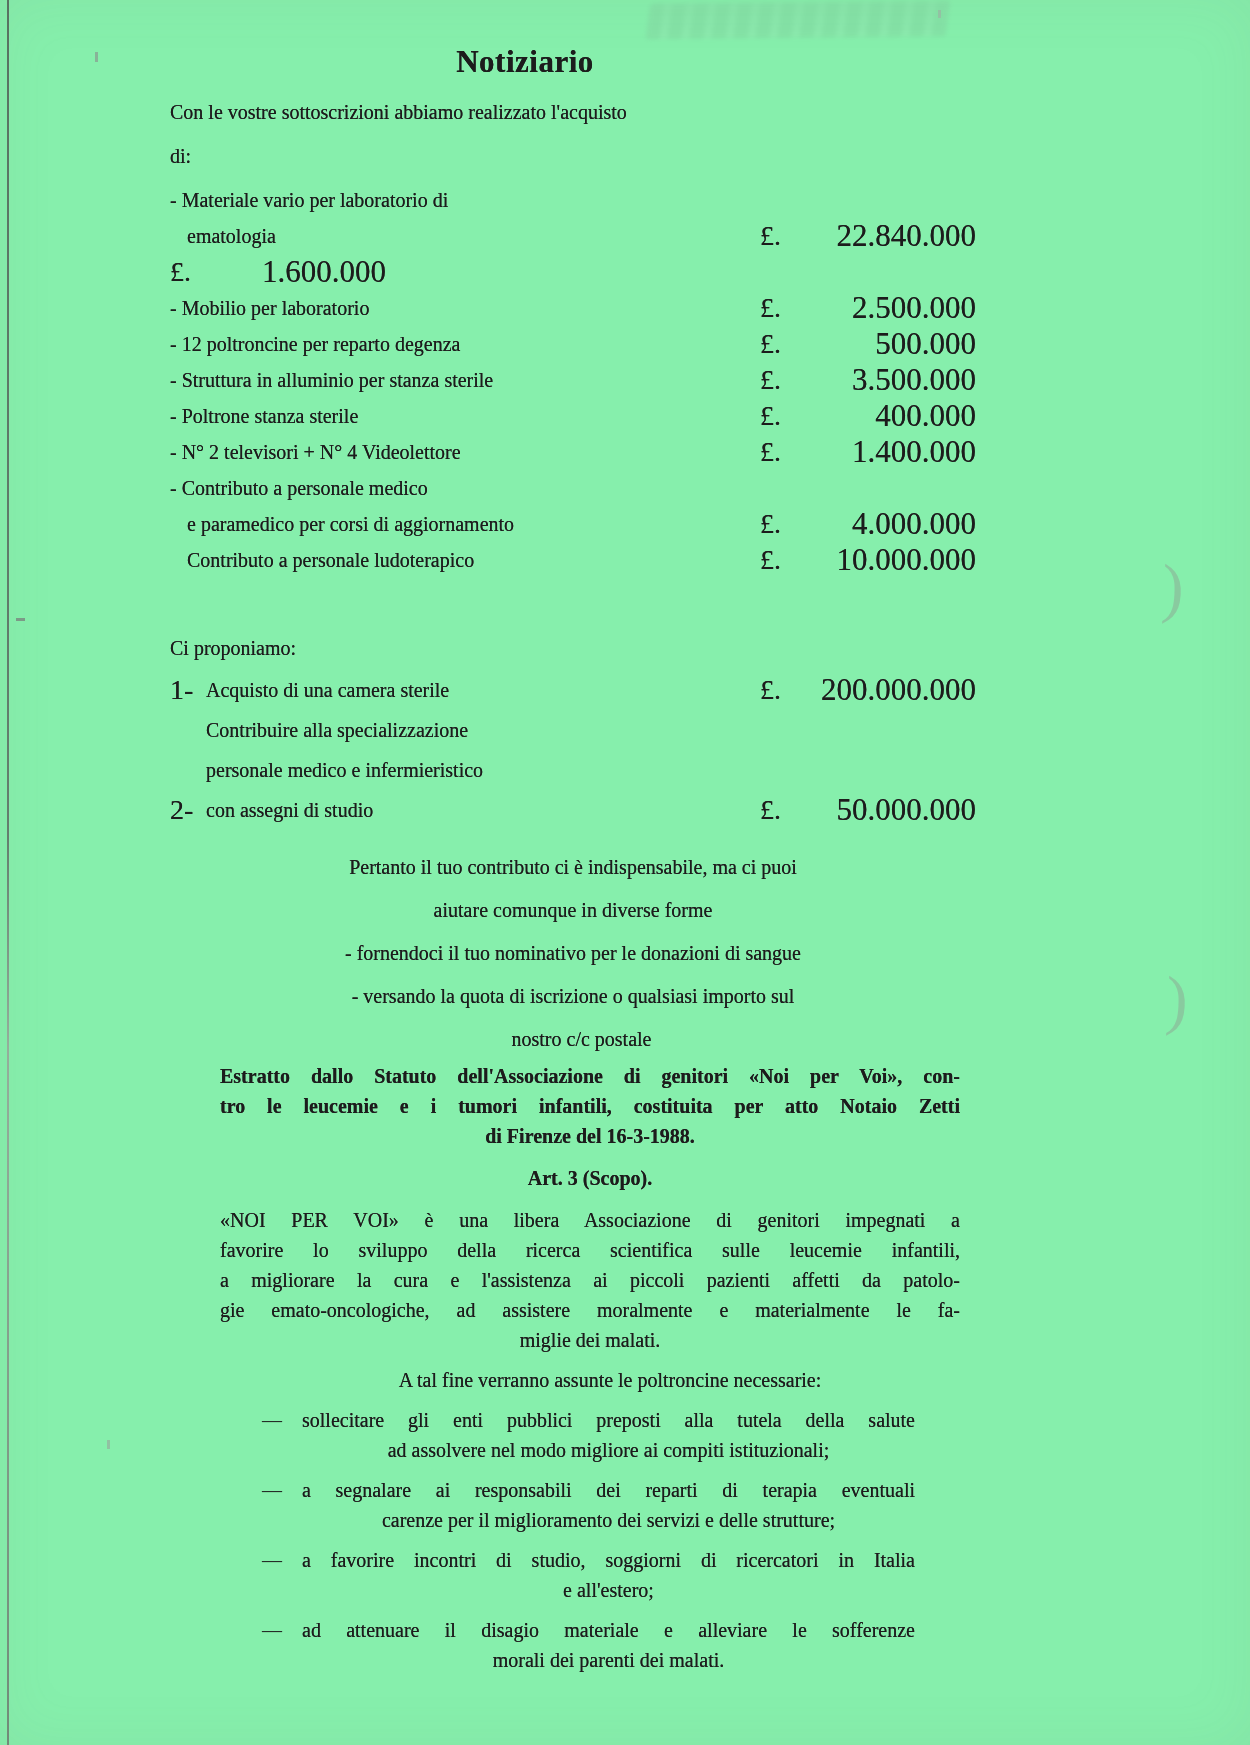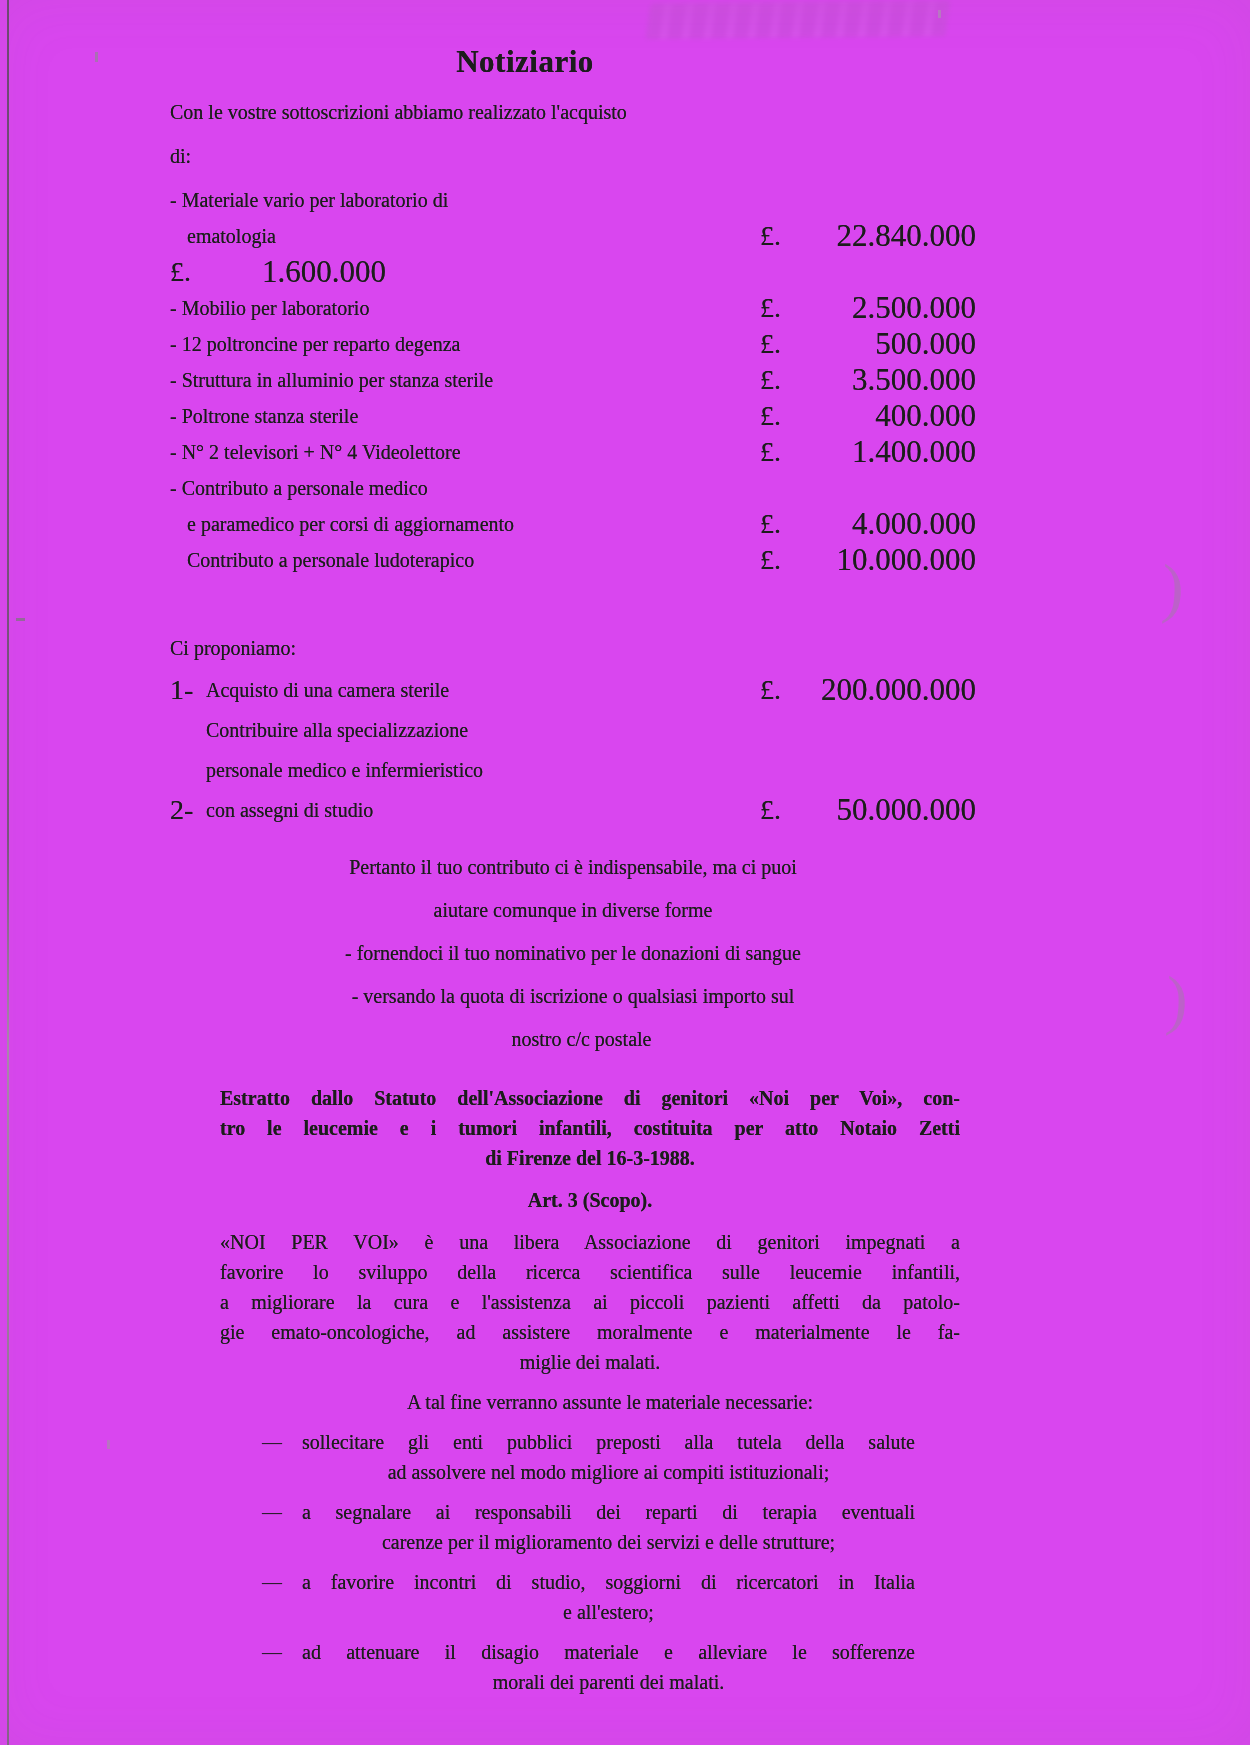--- a/index.html
+++ b/index.html
@@ -1,18 +1,18 @@
 <!DOCTYPE html>
 <html><head>
 <meta charset="utf-8">
 <style>
   html,body{margin:0;padding:0;background:#e8e6e0;}
   .page{
     position:relative; width:1250px; height:1745px;
-    background:#d946ef;
+    background:#86efac;
     font-family:"Liberation Serif", serif;
     color:#1c1c1c; overflow:hidden;
     box-shadow:inset 0 0 60px rgba(120,115,100,.08);
   }
   .content{position:absolute; left:170px; top:44px; width:806px;}
   .title{
     width:710px; margin:0 0 10px 0; text-align:center;
     font-size:31px; font-weight:bold; letter-spacing:.5px;
     text-shadow:0 0 .6px #222;
   }
@@ -22,21 +22,21 @@
   .row{display:flex; align-items:flex-end;}
   .itm{flex:1; min-width:0;}
   .cont{margin-left:17px;}
   .cur{width:46px; font-size:28px; text-shadow:0 0 .5px #333;}
   .amt{width:170px; text-align:right; font-size:31px; text-shadow:0 0 .5px #333;}
   .prop-head{margin-top:48px;}
   .props .bline,.props .cur,.props .amt{line-height:40px;}
   .pmark{width:36px; font-size:28px; line-height:40px; text-shadow:0 0 .5px #333;}
   .appeal{margin-top:16px;text-align:center;}
   .appeal .bline{line-height:43px;}
-  .statute{margin-left:50px; width:740px; margin-top:22px;}
+  .statute{margin-left:50px; width:740px; }
   .sline{font-size:20px; line-height:30px; text-shadow:0 0 .5px #333;text-align:center;}
   .just{text-align:justify; text-align-last:justify;}
   .bold{font-weight:bold;}
   .art{margin:12px 0 12px 0;}
   .atal{text-indent:40px; margin-top:10px;}
   .bullet{display:flex; margin-left:42px; margin-right:45px; margin-top:10px;}
   .bdash{width:40px; font-size:20px; line-height:30px;}
   .blines{flex:1; min-width:0;}
 
   
@@ -200,21 +200,21 @@
       <div class="sline bold art">Art. 3 (Scopo).</div>
 
       <div>
         <div class="sline just">«NOI PER VOI» è una libera Associazione di genitori impegnati a</div>
         <div class="sline just">favorire lo sviluppo della ricerca scientifica sulle leucemie infantili,</div>
         <div class="sline just">a migliorare la cura e l'assistenza ai piccoli pazienti affetti da patolo-</div>
         <div class="sline just">gie emato-oncologiche, ad assistere moralmente e materialmente le fa-</div>
         <div class="sline">miglie dei malati.</div>
       </div>
 
-      <div class="sline atal">A tal fine verranno assunte le materiale necessarie:</div>
+      <div class="sline atal">A tal fine verranno assunte le poltroncine necessarie:</div>
 
       <div class="bullet">
         <div class="bdash">—</div>
         <div class="blines">
           <div class="sline just">sollecitare gli enti pubblici preposti alla tutela della salute</div>
           <div class="sline">ad assolvere nel modo migliore ai compiti istituzionali;</div>
         </div>
       </div>
 
       <div class="bullet">

